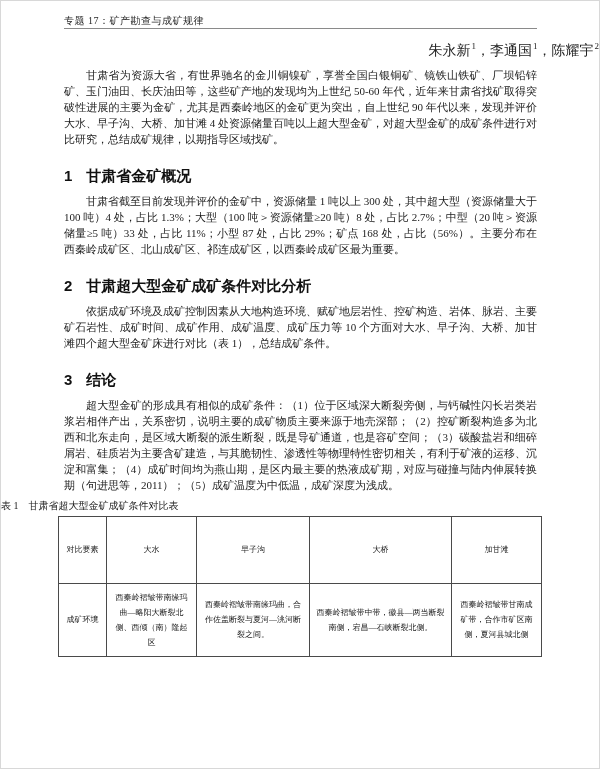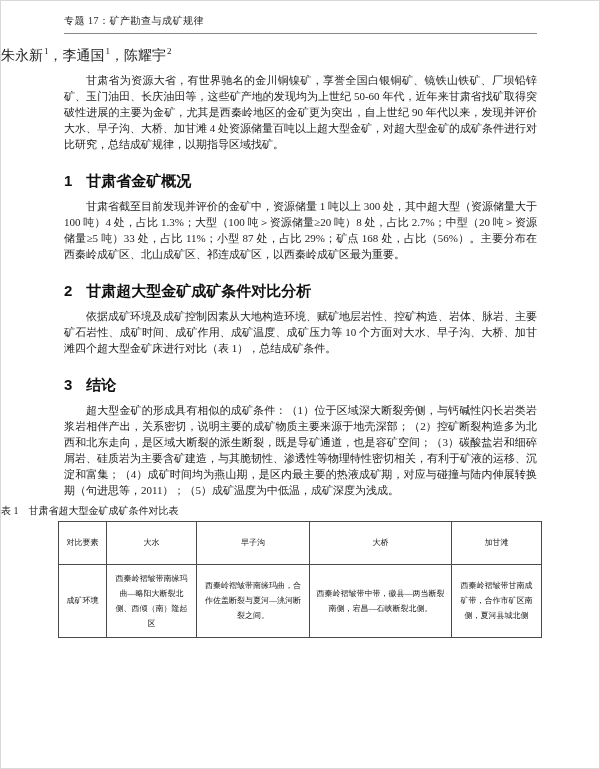--- a/index.html
+++ b/index.html
@@ -9,37 +9,36 @@
     border:1px solid #d8d8d8;
     background:#ffffff;
     overflow:hidden;
     font-family:"Liberation Serif", serif;
     color:#1c1c1c;
   }
   .running-head{
     margin:13px 62px 0 63px;
     font-size:10px;
     color:#2a2a2a;
-    padding-bottom:5px;
     border-bottom:1px solid #8a8a8a;
     letter-spacing:.5px;
   }
   .title{
     margin:10px 30px 0 30px;
     text-align:center;
     font-family:"Liberation Sans", sans-serif;
     font-weight:bold;
     font-size:25px;
     line-height:32px;
     letter-spacing:1px;
     color:#111;
   }
   .authors{
     margin-top:8px;
-    text-align:left;
+    text-align:right;
     font-size:14px;
     line-height:18px;
     color:#222;
   }
   .authors sup{font-size:9px;vertical-align:super;margin-left:1px;}
   .affiliation{
     margin-top:2px;
     text-align:center;
     font-size:10px;
     line-height:13px;
@@ -73,21 +72,21 @@
     border-collapse:collapse;
     table-layout:fixed;
     width:483px;
     font-size:8px;
     color:#222;
   }
   table.cmp td,table.cmp th{
     border:1px solid #4a4a4a;
     text-align:center;
     vertical-align:middle;
-    padding:4px 5px;
+    padding:16px 5px;
     font-weight:normal;
     line-height:13px;
   }
   table.cmp th{height:34px;}
   table.cmp td.body-cell{line-height:15px;padding:6px 6px;}
   col.c0{width:48px;} col.c1{width:90px;} col.c2{width:113px;} col.c3{width:142px;} col.c4{width:90px;}
 </style>
 </head>
 <body>
 

